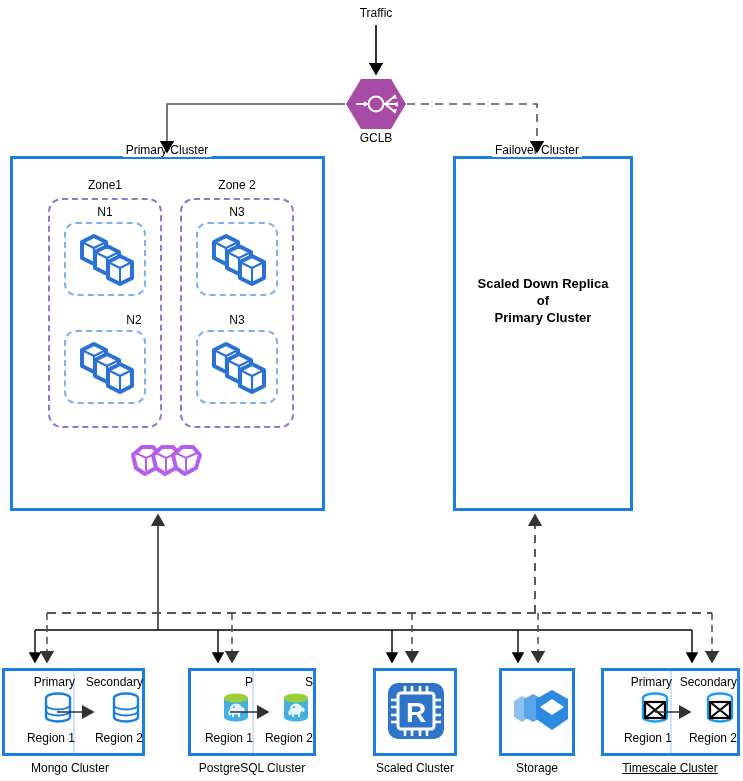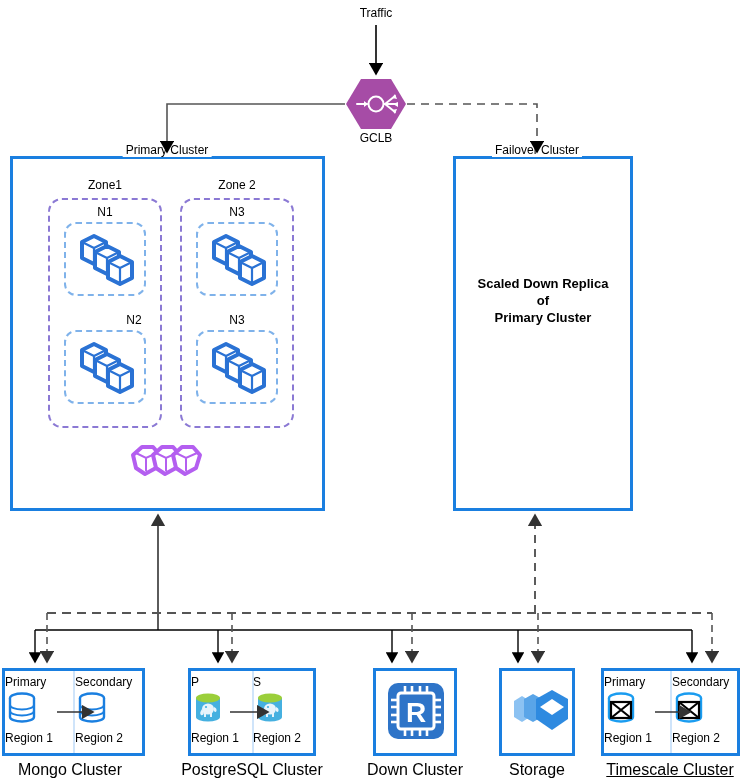--- a/index.html
+++ b/index.html
@@ -9,23 +9,23 @@
   .lbl{position:absolute;font-size:12px;line-height:14px;color:#000;white-space:nowrap;}
   .ctr{transform:translateX(-50%);text-align:center;}
   
   .cluster{position:absolute;border:3px solid #1a7fe0;background:#fff;box-sizing:border-box;}
   .zonebox{position:absolute;border:2px dashed #8b79d4;border-radius:14px;box-sizing:border-box;background:transparent;}
   .nodebox{position:absolute;border:2px dashed #7fb2ea;border-radius:12px;box-sizing:border-box;background:transparent;}
   .dbbox{position:absolute;border:3px solid #1a7fe0;background:#fff;box-sizing:border-box;}
   .divider{position:absolute;width:2px;background:#cfe4fa;}
   .failtext{position:absolute;width:100%;text-align:center;font-weight:bold;font-size:13px;line-height:17px;}
   svg.ov{position:absolute;left:0;top:0;width:743px;height:781px;pointer-events:none;}
-  .cap{position:absolute;font-size:16px;transform:translateX(-50%);text-align:left;white-space:nowrap;}
+  .cap{position:absolute;font-size:12px;transform:translateX(-50%);text-align:left;white-space:nowrap;}
   .nodeicon{position:absolute;}
-  .dbcell{position:absolute;text-align:left;}
+  .dbcell{position:absolute;text-align:right;}
   .dbcell .t{font-size:12px;line-height:14px;}
   .whitechip{position:absolute;background:#fff;padding:0 3px;}
 </style>
 </head>
 <body>
 
 <div class="stage">
 
   <div class="lbl ctr" style="left:376px;top:6px;">Traffic</div>
 
@@ -226,21 +226,21 @@
         <line x1="5" y1="34" x2="12" y2="34"></line>
           <line x1="5" y1="41" x2="12" y2="41"></line>
         <line x1="48" y1="19" x2="55" y2="19"></line>
           <line x1="48" y1="26" x2="55" y2="26"></line>
         <line x1="48" y1="34" x2="55" y2="34"></line>
           <line x1="48" y1="41" x2="55" y2="41"></line>
       </g>
       <text x="30" y="41" font-family="Liberation Sans, sans-serif" font-size="28" font-weight="bold" fill="#ffffff" text-anchor="middle">R</text>
     </svg>
   </div>
-  <div class="cap" style="left:415px;top:761px;">Down Cluster</div>
+  <div class="cap" style="left:415px;top:761px;">Scaled Cluster</div>
 
   <div class="dbbox" style="left:499px;top:668px;width:76px;height:88px;">
     <svg width="62" height="56" viewBox="0 0 62 56" style="position:absolute;left:6px;top:14px;">
       <path d="M6 16 L14 11 L22 16 L22 32 L14 37 L6 32 Z" fill="#8cc2f2"></path>
       <path d="M16 14 L25 9 L34 14 L34 32 L25 37 L16 32 Z" fill="#5aa5e8"></path>
       <path d="M28 14 L44 5 L60 14 L60 34 L44 45 L28 34 Z" fill="#2e8ae0"></path>
       <polygon points="44,14 56,22 44,30 32,22" fill="#ffffff"></polygon>
     </svg>
   </div>
   <div class="cap" style="left:537px;top:761px;">Storage</div>

